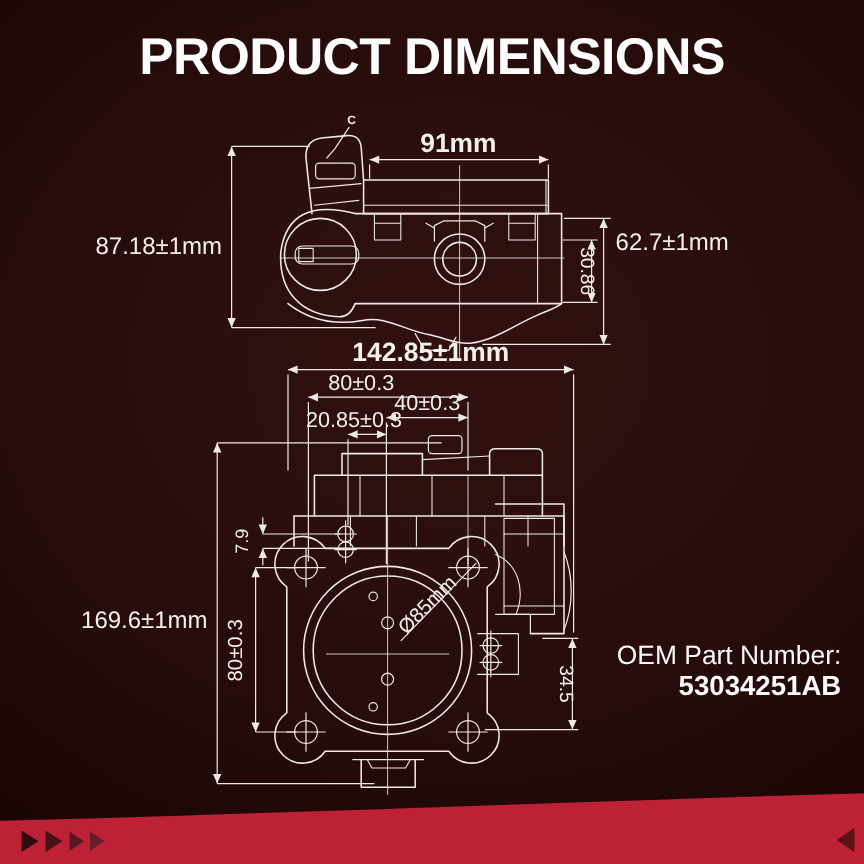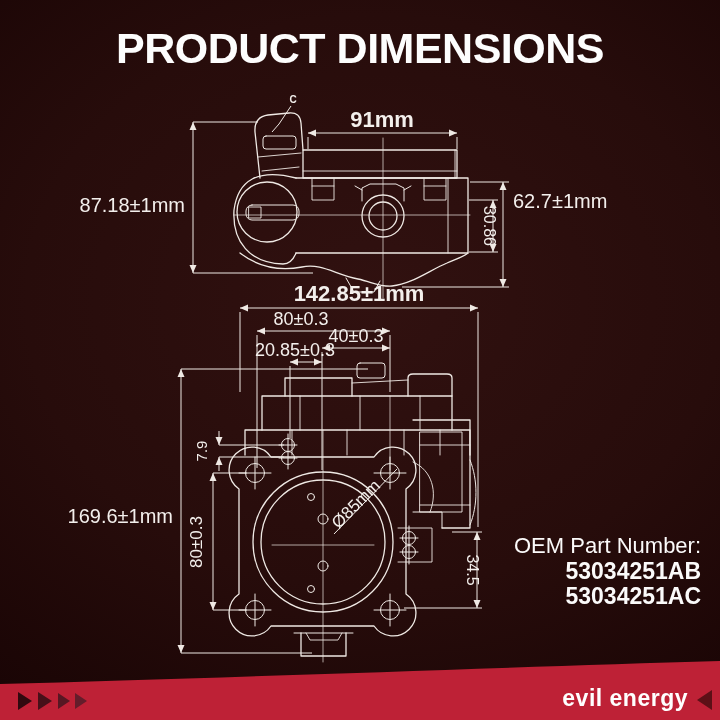--- a/index.html
+++ b/index.html
@@ -211,18 +211,16 @@
         <polygon points="58,693 70,701 58,709" fill="#571723"></polygon>
         <polygon points="75,693 87,701 75,709" fill="#641d2b"></polygon>
       </g>
       <polygon points="712,690 697,700 712,710" fill="#5c1017"></polygon>
     </g>
   </svg>
 
   <div class="oem">
     <div class="lbl">OEM Part Number:</div>
     <div class="num">53034251AB</div>
-    <div class="num">53034251AC</div>
   </div>
 
-  <div class="brand">evil energy</div>
 
 </div>
 
 </body></html>

